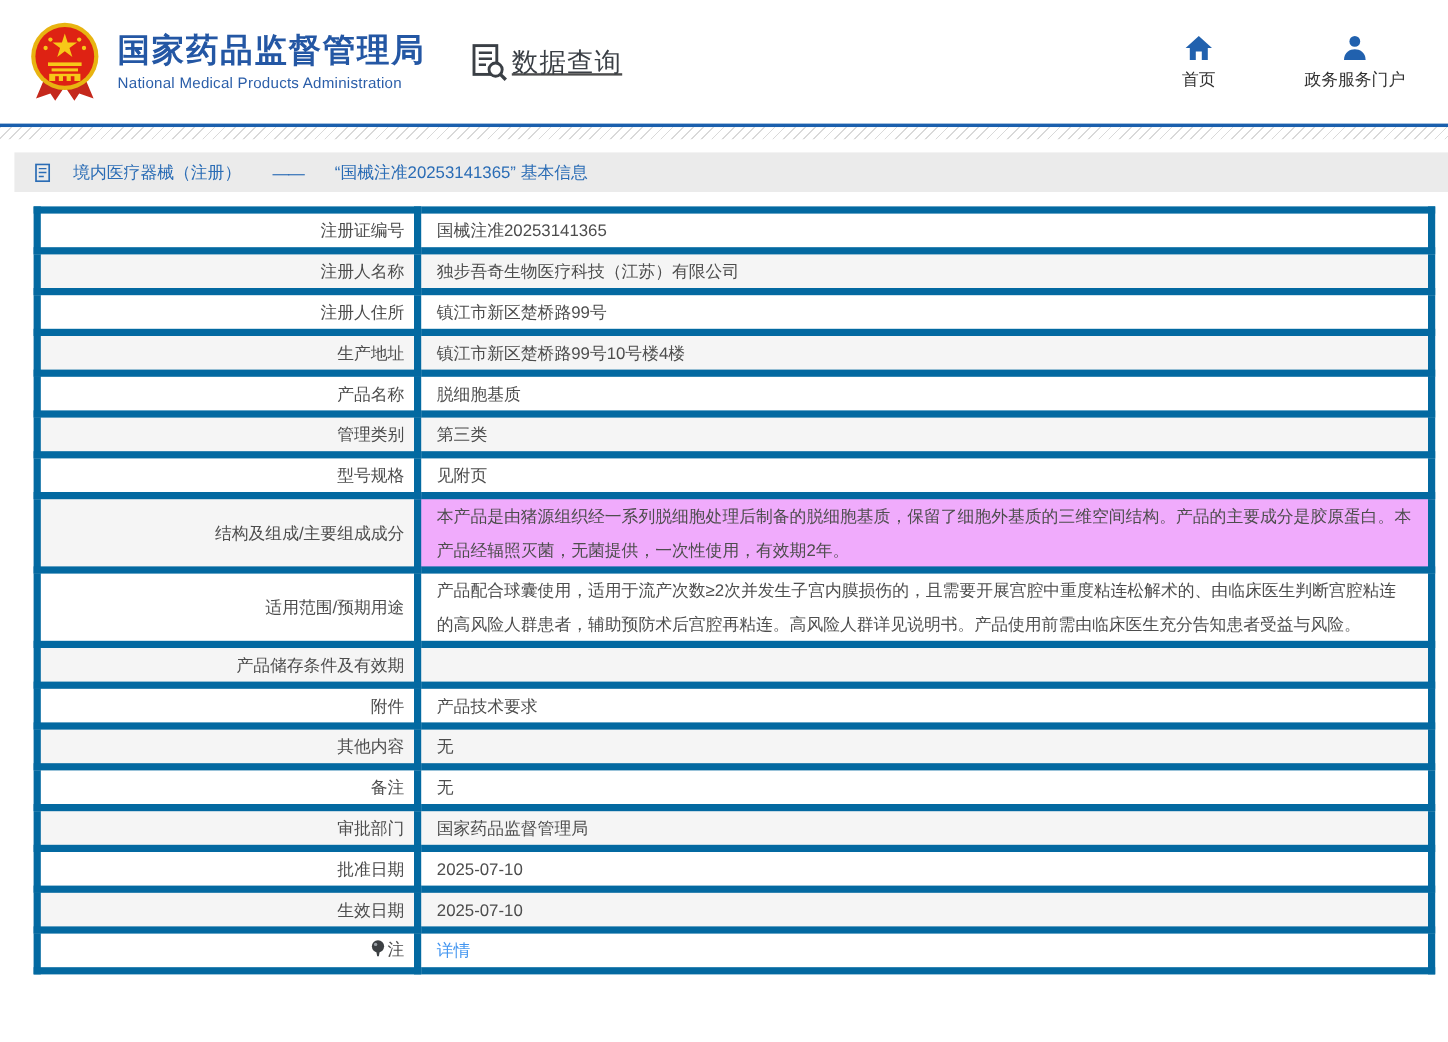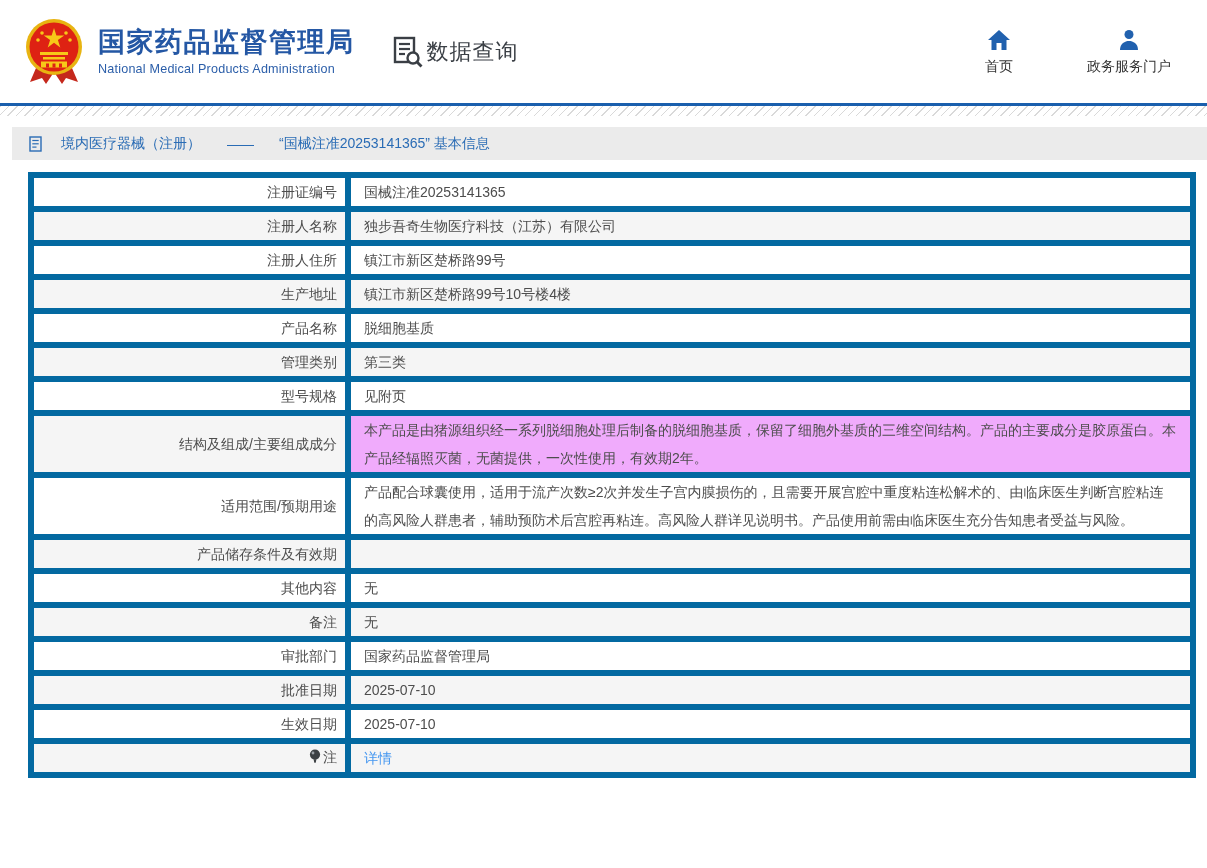--- a/index.html
+++ b/index.html
@@ -22,21 +22,21 @@
   .emblem { width:60px; height:72px; flex:0 0 auto; }
   .title-block { margin-left:14px; }
   .title-cn {
     font-size:27px; font-weight:bold; color:#2457a4;
     letter-spacing:1.5px; line-height:1.15;
   }
   .title-en {
     font-size:12.6px; color:#2b5ea9; margin-top:3px; letter-spacing:0.2px;
   }
   .search-block {
-    display:flex; align-items:center; margin-left:38px; cursor:pointer;
+    display:flex; align-items:center; margin-left:38px; cursor:pointer;text-decoration:underline;
   }
   .search-block .ds-icon { width:30px; height:32px; }
   .search-label { font-size:22px; color:#3a3f45; margin-left:4px; letter-spacing:1px; }
 
   .header-nav { margin-left:auto; display:flex; gap:68px; }
   .nav-item {
     display:flex; flex-direction:column; align-items:center;
     cursor:pointer; min-width:40px;
   }
   .nav-item .nav-icon { width:24px; height:24px; }
@@ -200,20 +200,24 @@
         <td class="value">本产品是由猪源组织经一系列脱细胞处理后制备的脱细胞基质，保留了细胞外基质的三维空间结构。产品的主要成分是胶原蛋白。本产品经辐照灭菌，无菌提供，一次性使用，有效期2年。</td>
       </tr>
       <tr data-row-id="scope" class="tall">
         <td class="label">适用范围/预期用途</td>
         <td class="value">产品配合球囊使用，适用于流产次数≥2次并发生子宫内膜损伤的，且需要开展宫腔中重度粘连松解术的、由临床医生判断宫腔粘连的高风险人群患者，辅助预防术后宫腔再粘连。高风险人群详见说明书。产品使用前需由临床医生充分告知患者受益与风险。</td>
       </tr>
       <tr data-row-id="storage">
         <td class="label">产品储存条件及有效期</td>
         <td class="value"></td>
       </tr>
+      <tr data-row-id="attachment">
+        <td class="label">附件</td>
+        <td class="value">产品技术要求</td>
+      </tr>
       <tr data-row-id="other_content">
         <td class="label">其他内容</td>
         <td class="value">无</td>
       </tr>
       <tr data-row-id="remark">
         <td class="label">备注</td>
         <td class="value">无</td>
       </tr>
       <tr data-row-id="approval_dept">
         <td class="label">审批部门</td>

